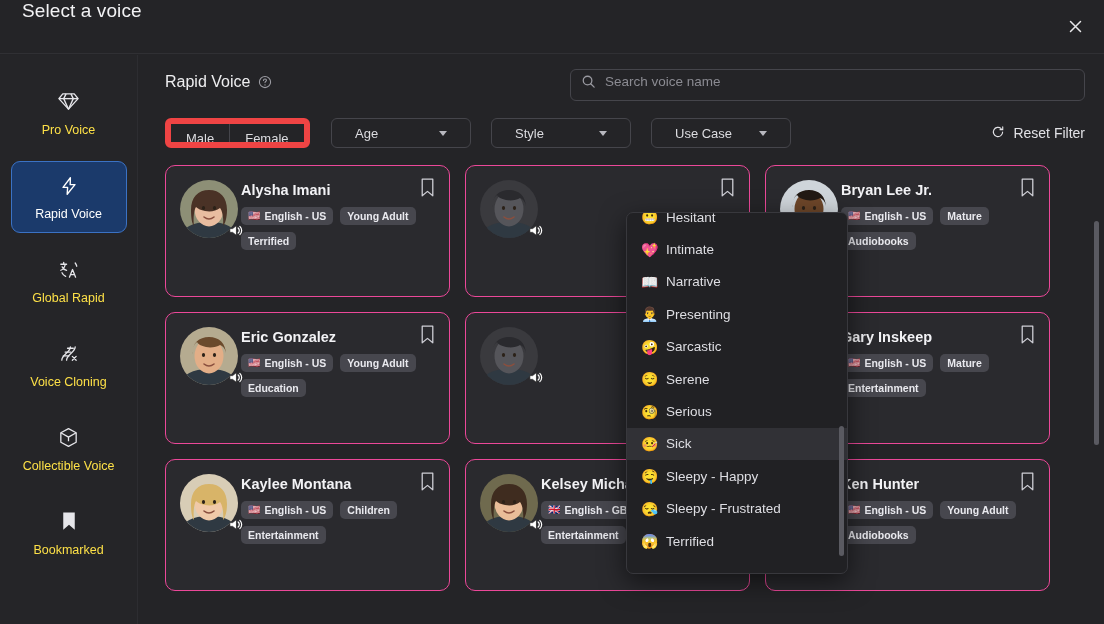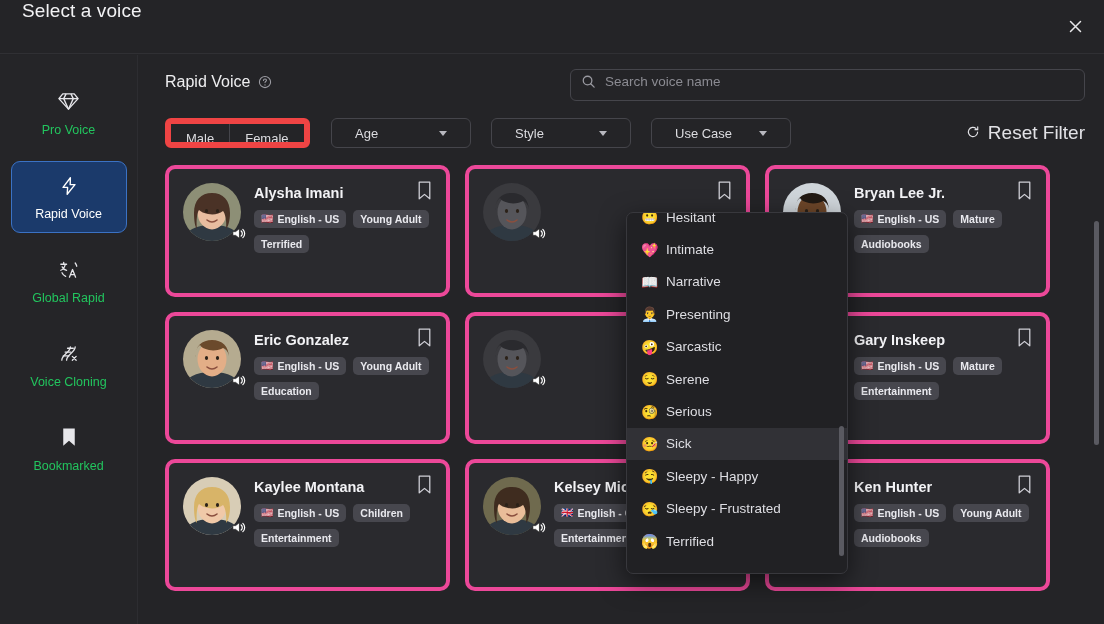--- a/index.html
+++ b/index.html
@@ -59,21 +59,21 @@
     border: 1px solid transparent;
   }
   .side-item.active {
     background: #1b3a6b;
     border: 1px solid #3b72c4;
   }
   .side-item .ico { height: 24px; display: flex; align-items: center; justify-content: center; }
   .side-item .ico svg { display: block; }
   .side-label {
     font-size: 12.5px;
-    color: #22c55e;
+    color: #fde047;
     white-space: nowrap;
   }
   .side-item.active .side-label { color: #ffffff; }
 
   
   .main {
     position: absolute; left: 139px; top: 55px;
     width: 965px; height: 569px;
     background: #242427;
   }
@@ -134,42 +134,42 @@
   }
   .sel.age   { left: 166px; width: 140px; }
   .sel.style { left: 326px; width: 140px; }
   .sel.usec  { left: 486px; width: 140px; }
   .caret { border-left: 4.5px solid transparent; border-right: 4.5px solid transparent;
            border-top: 5px solid #b9b9c0; }
 
   .reset {
     position: absolute; right: 0; top: 0; height: 30px;
     display: flex; align-items: center; gap: 8px;
-    font-size: 19px; color: #e2e2e6; cursor: pointer;
+    font-size: 14px; color: #e2e2e6; cursor: pointer;
   }
 
   
   .grid {
     position: absolute; left: 26px; top: 110px;
     width: 920px; height: 459px;
     overflow: hidden;
   }
   .grid-inner {
     display: grid;
     grid-template-columns: repeat(3, 285px);
     gap: 15px 15px;
   }
   .card {
     position: relative;
     width: 285px; height: 132px;
     background: #2a2a2e;
-    border: 4px solid #ec4899;
+    border: 1px solid #ec4899;
     border-radius: 10px;
     padding: 14px;
-    display: flex; gap: 13px;
+    display: flex; gap: 3px;
   }
   .avatar-wrap { position: relative; width: 58px; height: 58px; flex: 0 0 58px; }
   .avatar {
     width: 58px; height: 58px; border-radius: 50%;
     overflow: hidden; position: relative;
   }
   .speaker {
     position: absolute; right: -6px; bottom: -1px;
     width: 17px; height: 17px;
     display: flex; align-items: center; justify-content: center;
@@ -285,20 +285,29 @@
         <svg width="23" height="23" viewBox="0 0 24 24" fill="none" stroke="#e6e6ea" stroke-width="1.35" stroke-linecap="round">
           <path d="M5 19c0-6 9-8 9-14"></path>
             <path d="M10 19c0-6 9-8 9-14"></path>
           <path d="M6.5 14.5h6M8.5 10.5h6M11 6.5h6"></path>
             <path d="M16 15l4 4M20 15l-4 4"></path>
         </svg>
       </span>
       <span class="side-label">Voice Cloning</span>
     </div>
 
+    <div class="side-item">
+      <span class="ico">
+        <svg width="23" height="23" viewBox="0 0 24 24" fill="none" stroke="#e6e6ea" stroke-width="1.35" stroke-linejoin="round">
+          <path d="M12 2.8 20 7v10l-8 4.2L4 17V7z"></path>
+          <path d="M12 11.6 20 7M12 11.6 4 7M12 11.6v4.4"></path>
+        </svg>
+      </span>
+      <span class="side-label">Collectible Voice</span>
+    </div>
 
     <div class="side-item">
       <span class="ico">
         <svg width="20" height="23" viewBox="0 0 20 24">
           <path d="M4 2.5h12v18l-6-5-6 5z" fill="#e6e6ea"></path>
         </svg>
       </span>
       <span class="side-label">Bookmarked</span>
     </div>
   </div>

